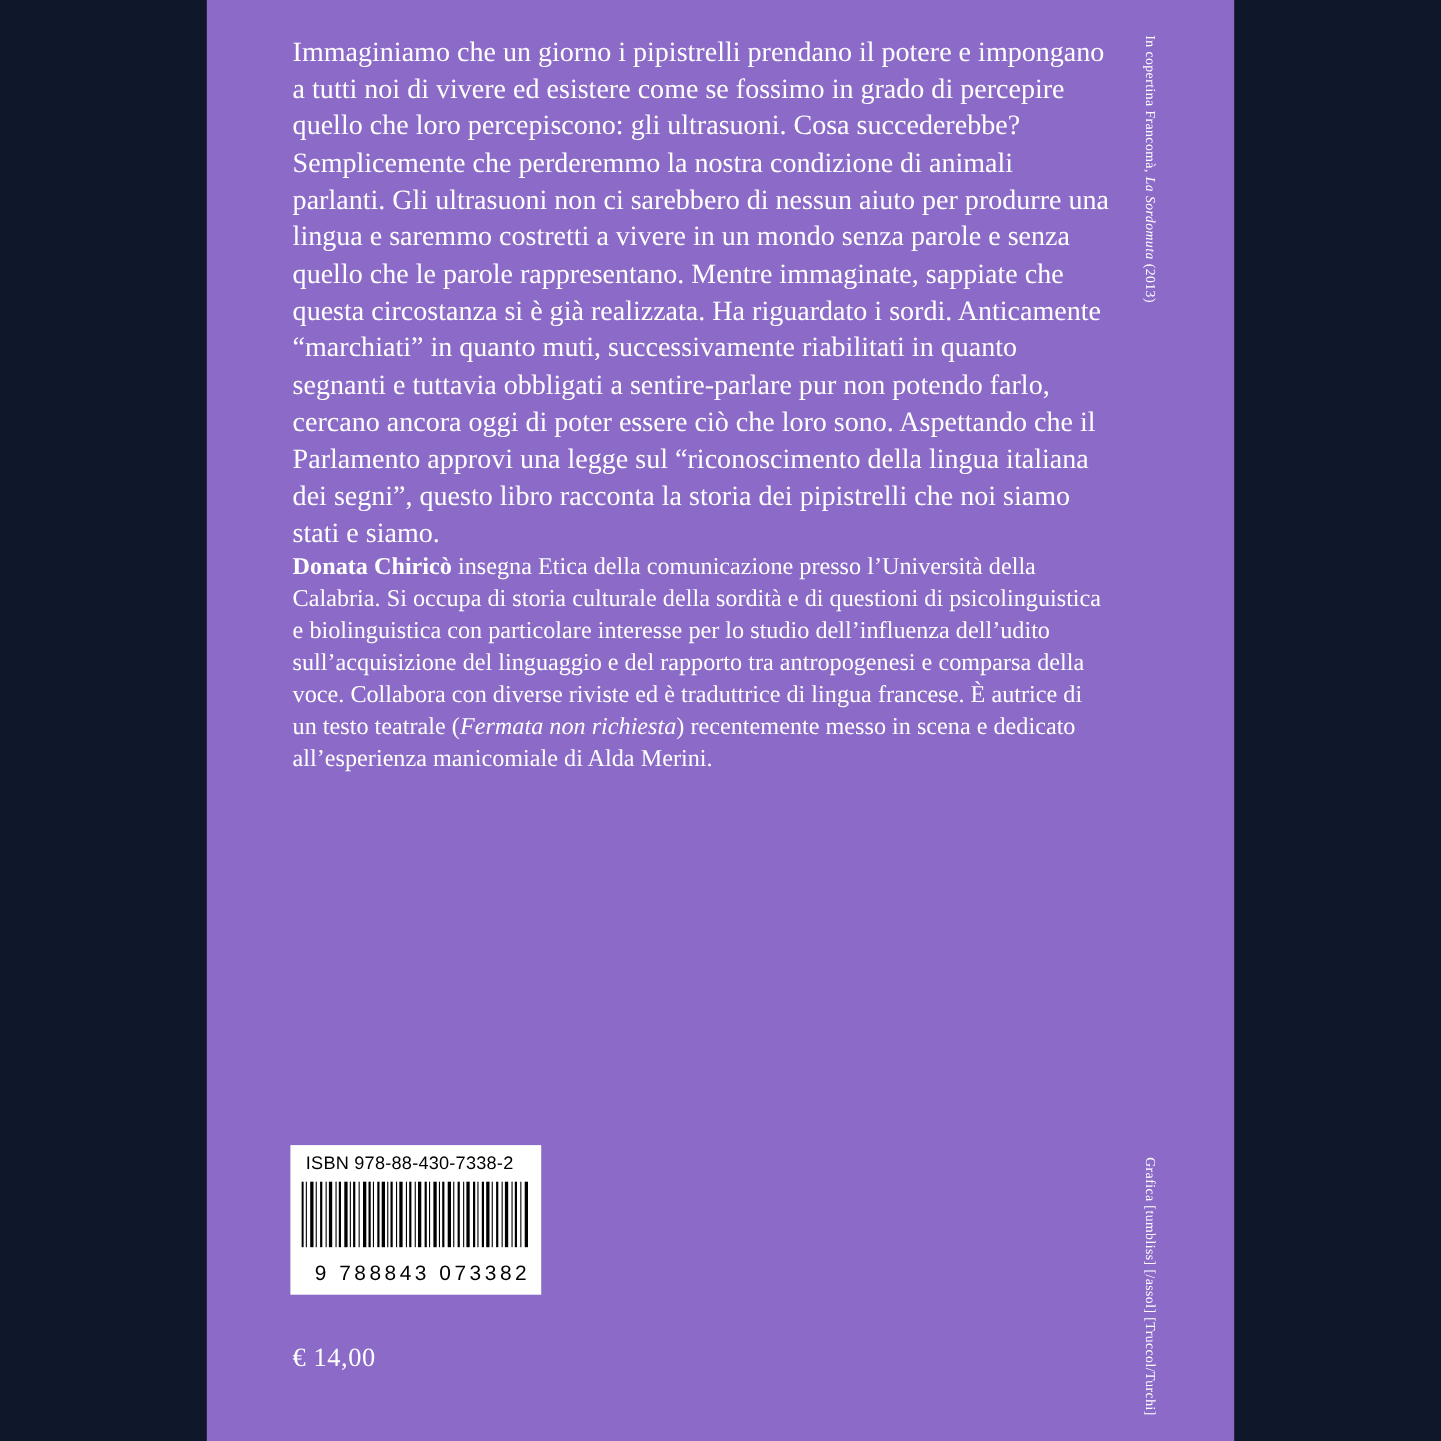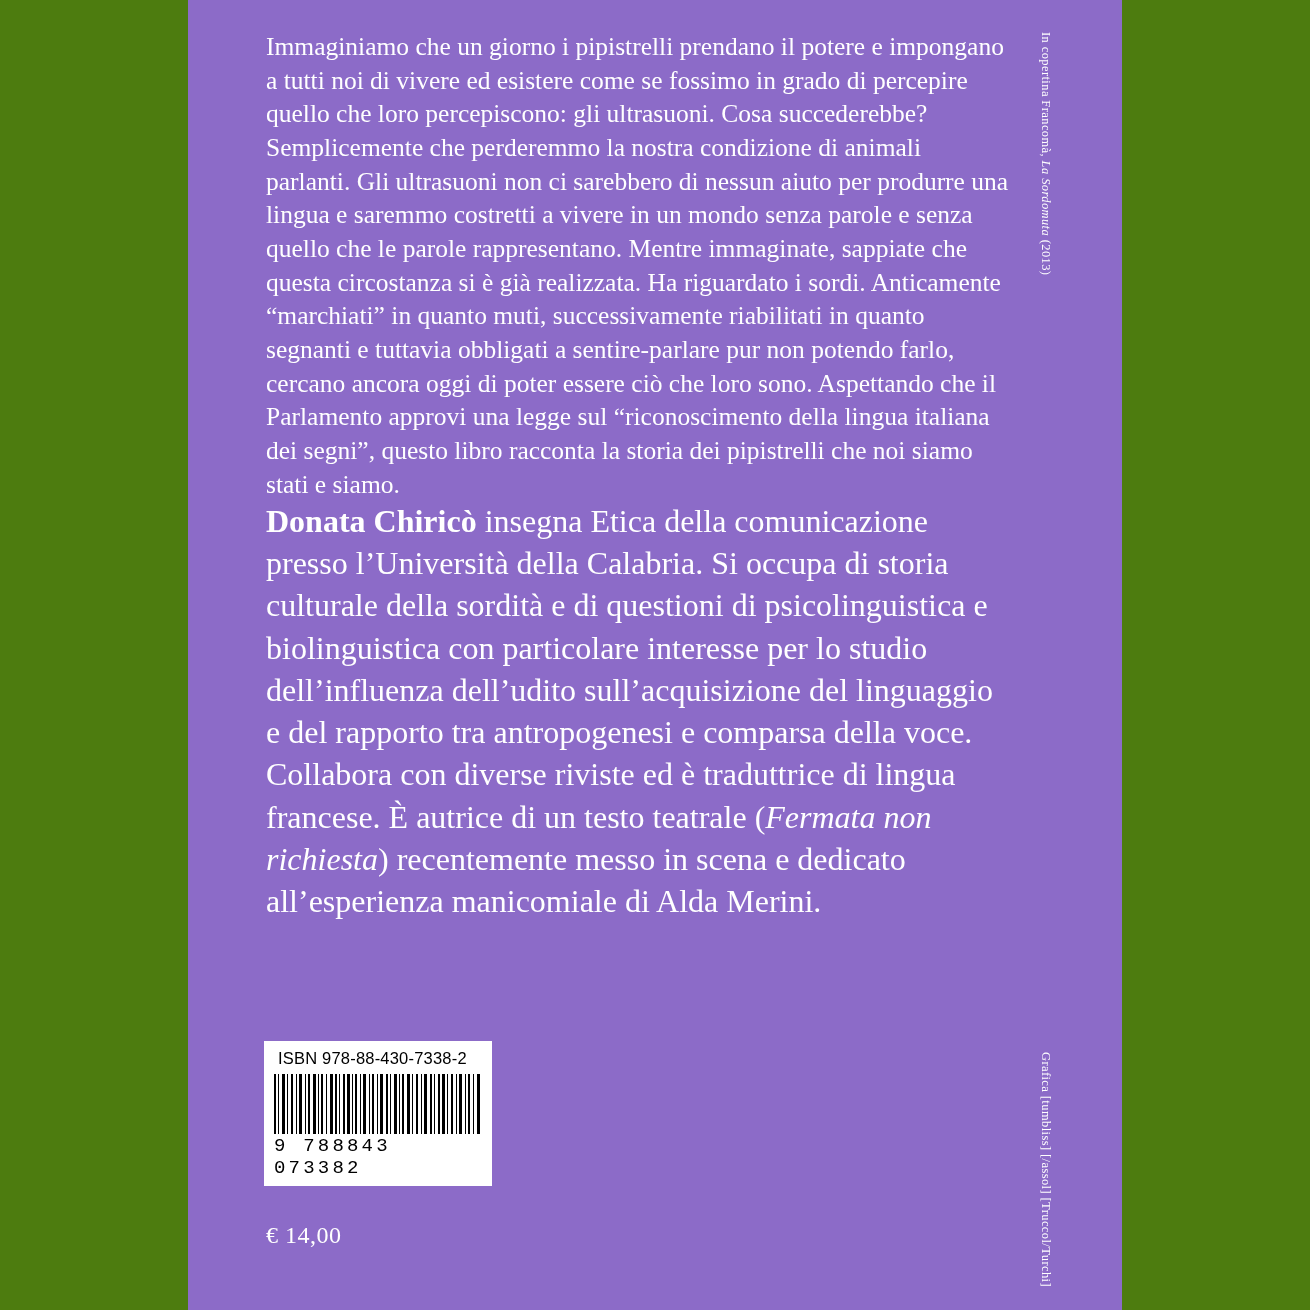--- a/index.html
+++ b/index.html
@@ -10,21 +10,21 @@
     width: 1310px;
     height: 1310px;
     background: #ffffff;
     font-family: "Liberation Serif", serif;
     overflow: hidden;
   }
   .page {
     position: relative;
     width: 1310px;
     height: 1310px;
-    background: #4d7c0f;
+    background: #0f172a;
   }
   .cover {
     position: absolute;
     left: 188px;
     top: 0;
     width: 934px;
     height: 1310px;
     background: #8c6bc8;
   }
   .blurb {
@@ -39,21 +39,21 @@
   }
   .blurb p {
     margin: 0 0 1.1em 0;
   }
   .bio {
     position: absolute;
     left: 78px;
     top: 500px;
     width: 740px;
     color: #ffffff;
-    font-size: 32px;
+    font-size: 22px;
     line-height: 1.32;
   }
   .bio p {
     margin: 0;
   }
   .bio b {
     font-weight: bold;
   }
   .bio i {
     font-style: italic;
@@ -94,26 +94,26 @@
     letter-spacing: 0.2px;
     margin-bottom: 6px;
     padding-left: 4px;
   }
   .barcode {
     height: 60px;
     width: 100%;
     display: block;
   }
   .barcode-digits {
-    font-family: Liberation Mono, monospace;
+    font-family: Liberation Sans, sans-serif;
     font-size: 19px;
     color: #000000;
     letter-spacing: 3.2px;
-    text-align: left;
-    margin-top: 1px;
+    text-align: right;
+    margin-top: 14px;
   }
   .price {
     position: absolute;
     left: 78px;
     top: 1222px;
     color: #ffffff;
     font-size: 24px;
     letter-spacing: 0.5px;
   }
 </style>

